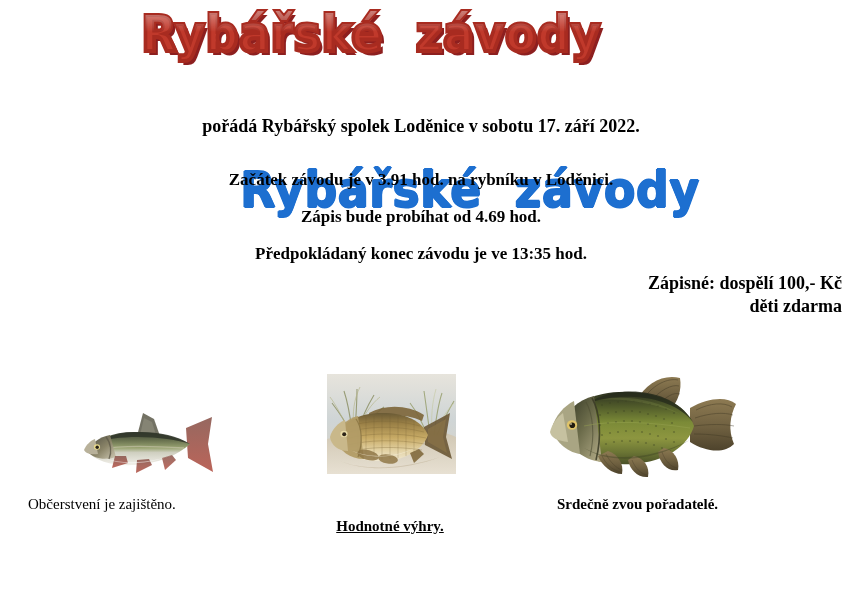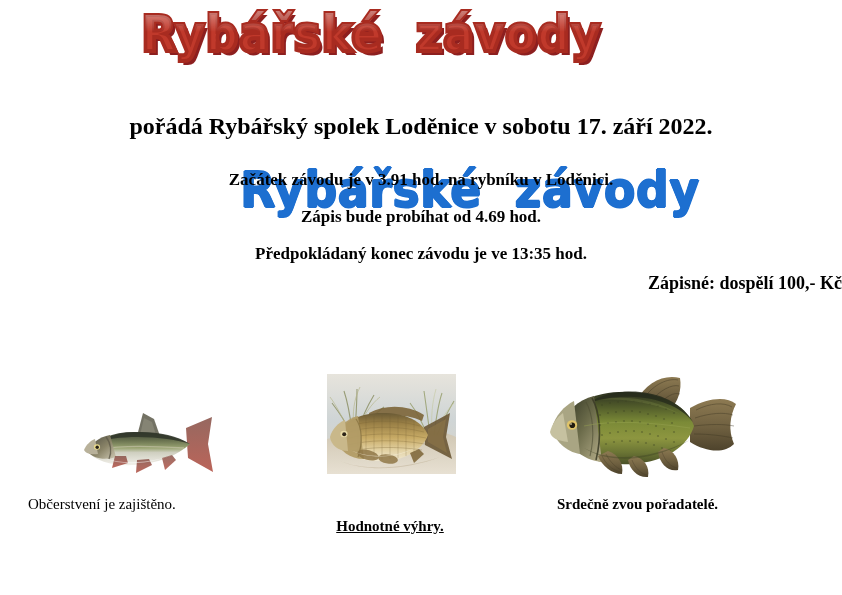--- a/index.html
+++ b/index.html
@@ -87,21 +87,21 @@
     pointer-events: none;
   }
 
   
   .lead-line {
     position: absolute;
     left: 0;
     top: 113px;
     width: 842px;
     text-align: center;
-    font-size: 24px;
+    font-size: 18px;
     font-weight: bold;
     line-height: 26px;
   }
   .info-block {
     position: absolute;
     left: 0;
     top: 170px;
     width: 842px;
     text-align: center;
   }
@@ -204,20 +204,21 @@
   <div class="lead-line">pořádá Rybářský spolek Loděnice v sobotu 17. září 2022.</div>
 
   <div class="info-block">
     <div class="info-line">Začátek závodu je v 3.91 hod. na rybníku v Loděnici.</div>
     <div class="info-line">Zápis bude probíhat od 4.69 hod.</div>
     <div class="info-line">Předpokládaný konec závodu je ve 13:35 hod.</div>
   </div>
 
   <div class="fee-block">
     <div class="fee-line">Zápisné: dospělí 100,- Kč</div>
+    <div class="fee-line">děti zdarma</div>
   </div>
 
   <div class="fish-left">
     <svg viewBox="0 0 132 72" xmlns="http://www.w3.org/2000/svg">
       <defs>
         <linearGradient id="barbelBody" x1="0" y1="0" x2="0" y2="1">
           <stop offset="0%" stop-color="#3d4338"></stop>
           <stop offset="26%" stop-color="#6a7350"></stop>
           <stop offset="48%" stop-color="#9aa472"></stop>
           <stop offset="62%" stop-color="#cfcfc0"></stop>

